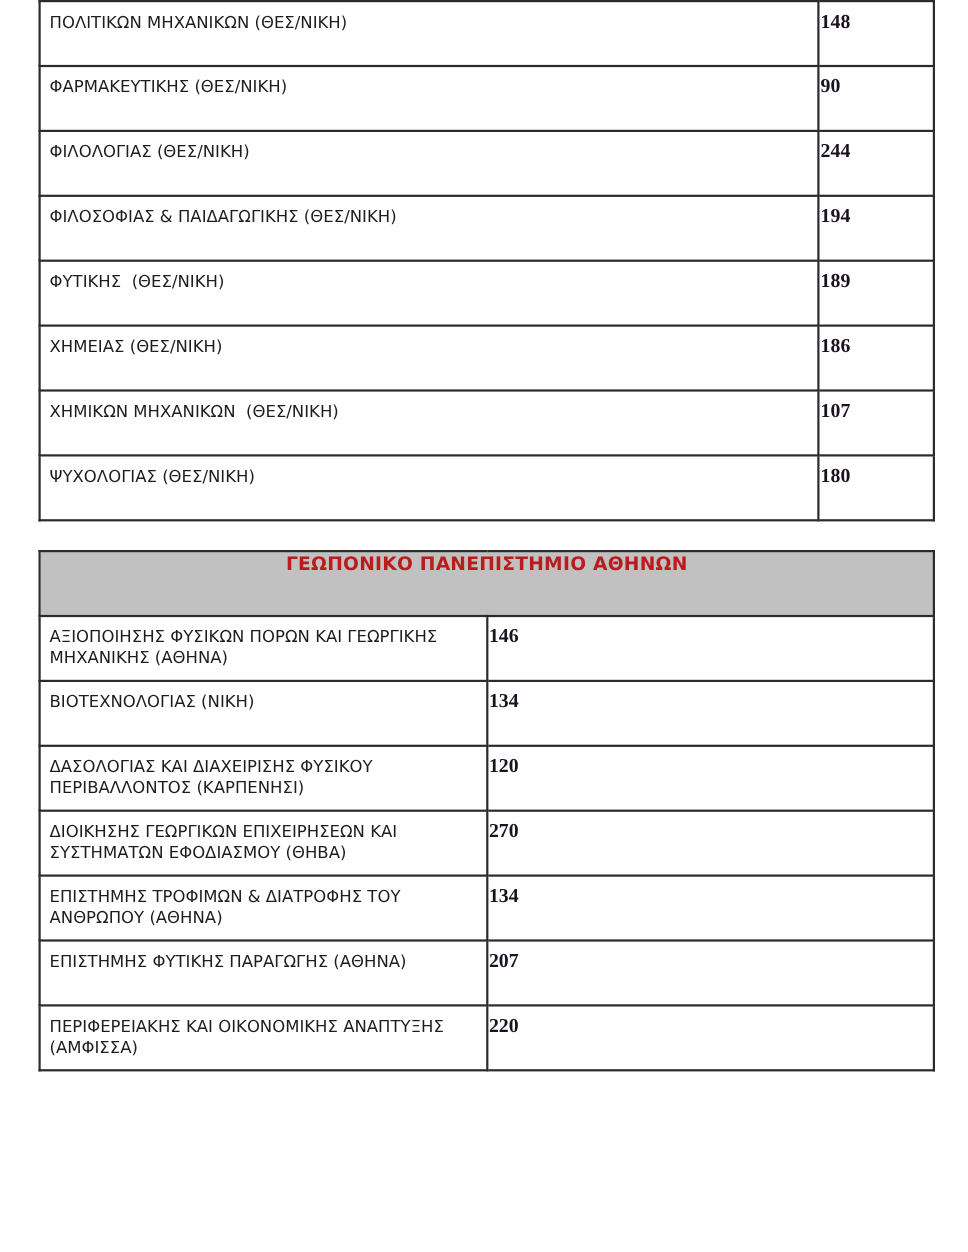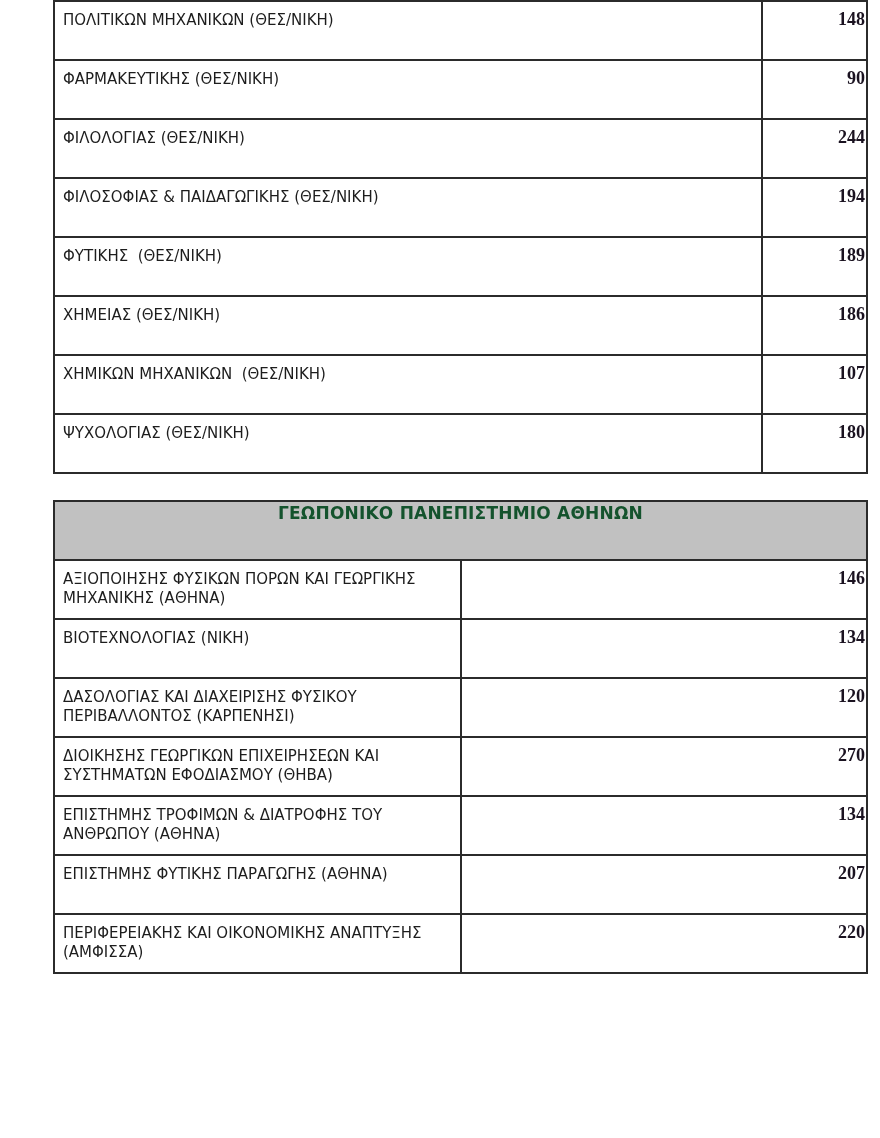--- a/index.html
+++ b/index.html
@@ -7,21 +7,21 @@
     padding: 0;
     background: #ffffff;
   }
   body {
     width: 880px;
     height: 1138px;
     font-family: "DejaVu Sans", "Liberation Sans", sans-serif;
     overflow: hidden;
   }
   .page {
-    padding-left: 53px;
+    padding-left: 35px;
     padding-right: 30px;
     border-radius: 25px;
   }
   table.seats-table {
     border-collapse: collapse;
     width: 815px;
     table-layout: fixed;
   }
   table.seats-table td, table.seats-table th {
     border: 2px solid #2b2b2b;
@@ -33,37 +33,37 @@
   }
   td.dept {
     padding: 9px 10px 0 8px;
     font-size: 15px;
     line-height: 1.25;
     color: #1d1d1d;
     white-space: pre-wrap;
   }
   td.num {
     width: 101px;
-    text-align: right;
+    text-align: left;
     padding-top: 7px;
     font-family: "Liberation Serif", "DejaVu Serif", serif;
     font-weight: 700;
     font-size: 18px;
     color: #1a1220;
   }
   tr.header-row {
     height: 51px;
   }
   th.uni {
     background: #c1c1c1;
     text-align: center;
     vertical-align: middle;
     font-weight: 700;
     font-size: 17px;
-    color: #14532d;
+    color: #b91c1c;
     letter-spacing: 0.2px;
   }
   .table-gap {
     height: 26px;
   }
 </style>
 </head>
 <body>
 
 <div class="page">

